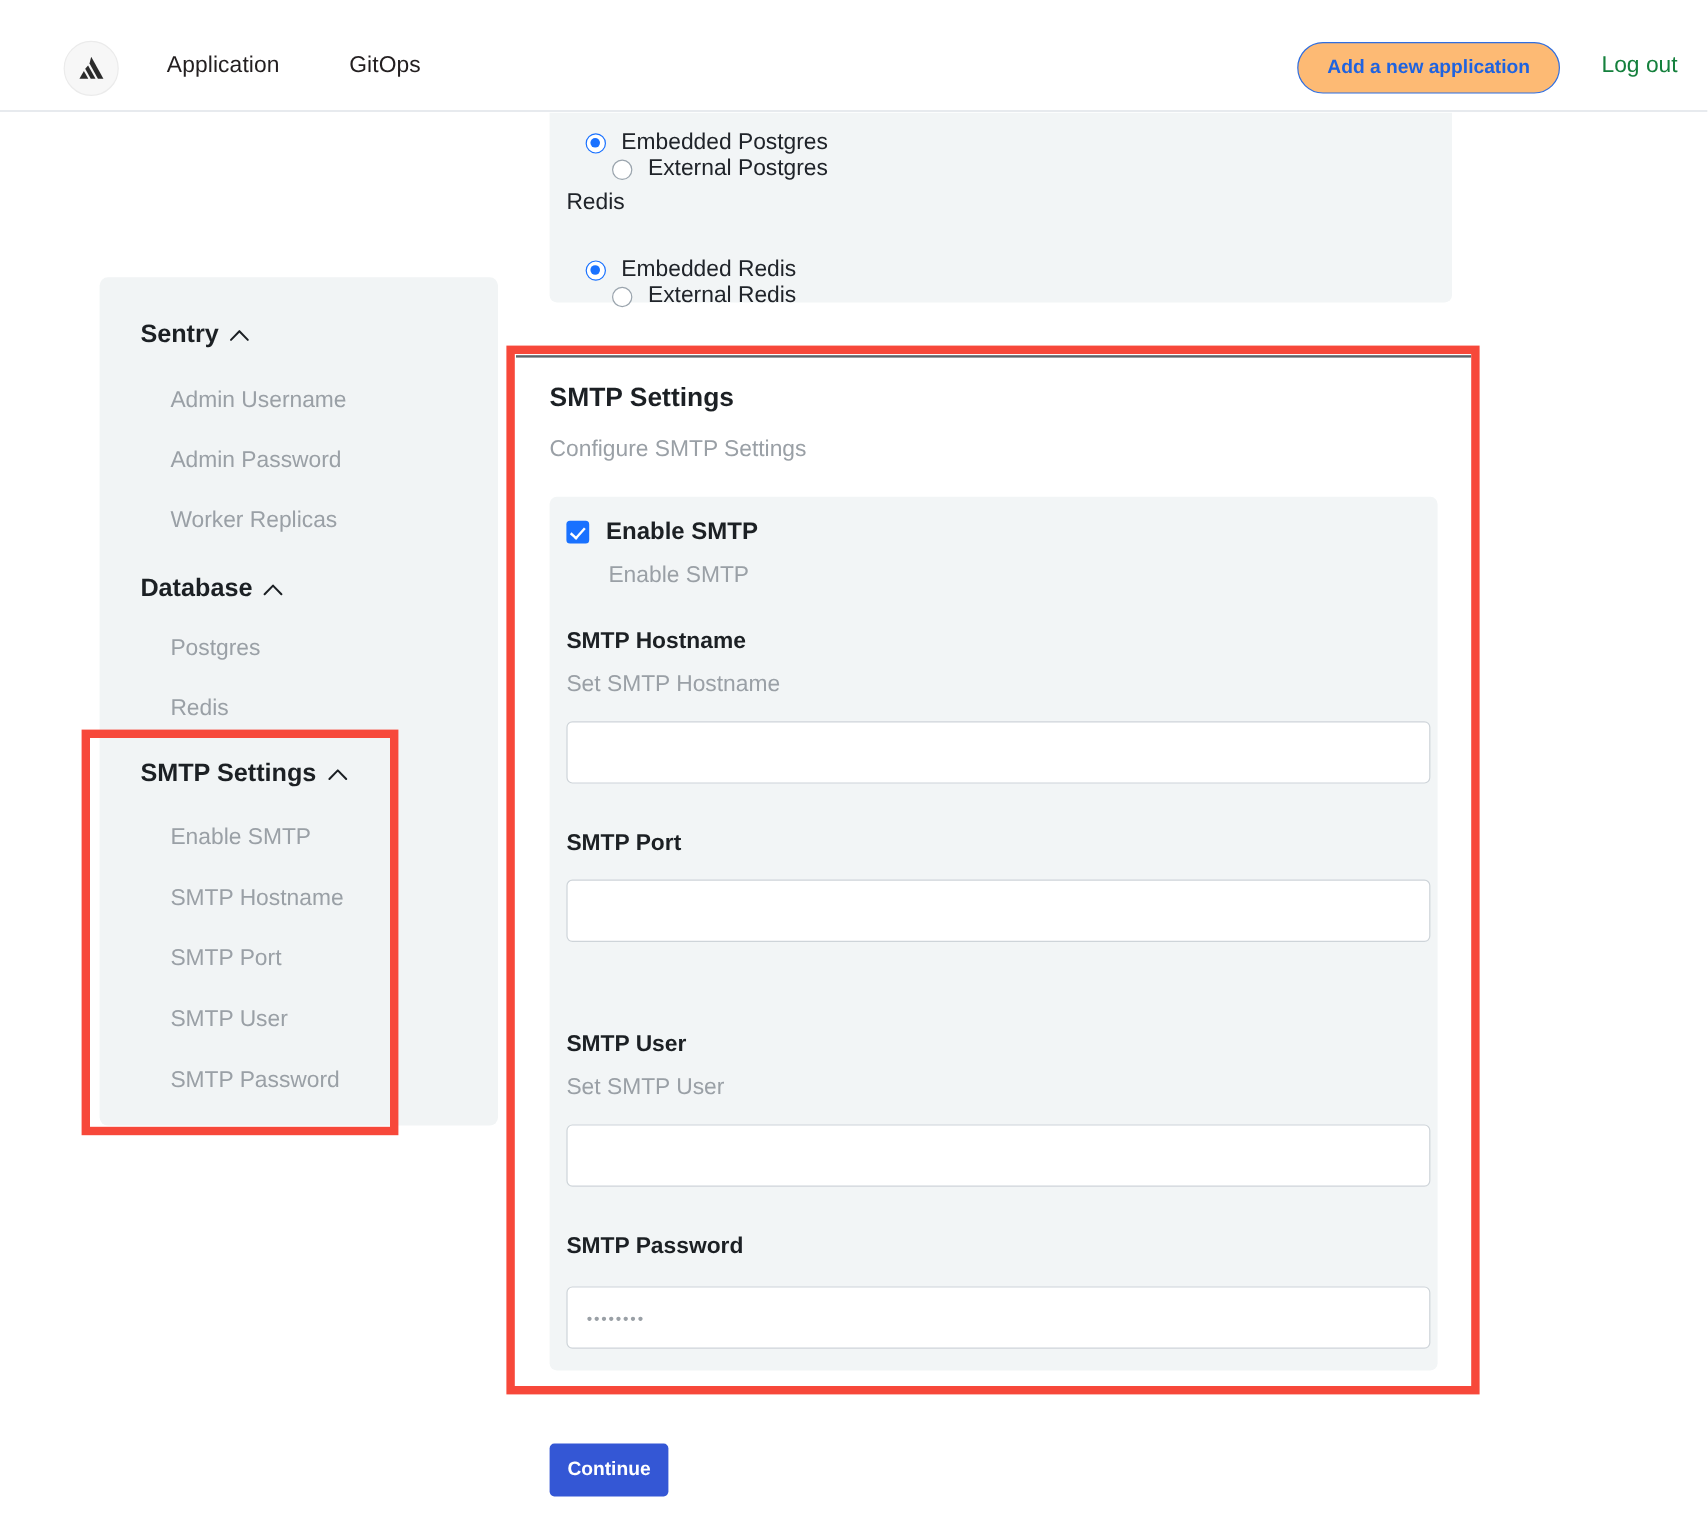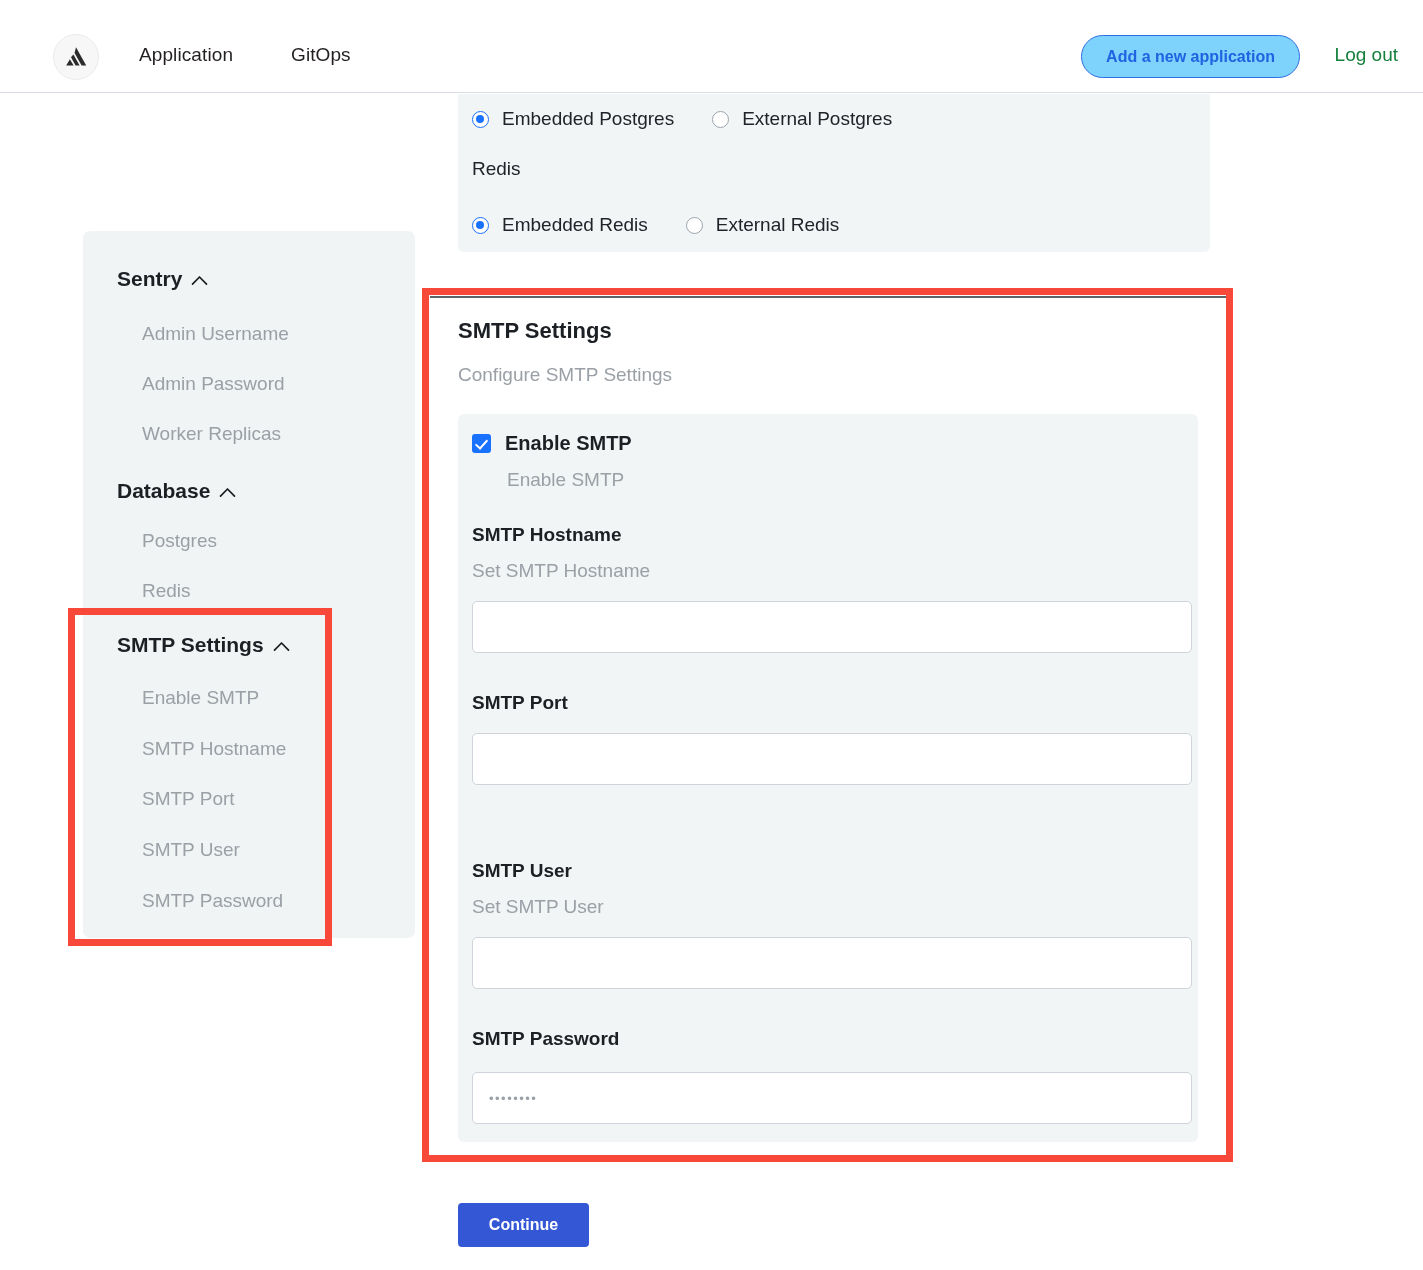--- a/index.html
+++ b/index.html
@@ -29,33 +29,33 @@
     letter-spacing: .1px; cursor: pointer; white-space: nowrap;
   }
   #nav-application { left: 139px; }
   #nav-gitops { left: 291px; }
   .add-app-btn {
     position: absolute; right: 123px; top: 15px;
     height: 43px; padding: 0 24px;
     display: flex; align-items: center; justify-content: center;
     border: 1px solid #2f6ee0; border-radius: 22px;
     color: #1f63e0; font-size: 16px; font-weight: 700;
-    background: #7dd3fc; cursor: pointer; white-space: nowrap;
+    background: #fdba74; cursor: pointer; white-space: nowrap;
   }
   .logout-link {
     position: absolute; right: 25px; top: 24px;
     font-size: 19px; color: #15803d; cursor: pointer; white-space: nowrap;
   }
 
   
   .top-card {
     position: absolute; left: 458px; top: 74px; width: 752px; height: 158px;
     background: #f2f5f6; border-radius: 0 0 6px 6px;
   }
-  .radio-row { position: absolute; display: flex; align-items: flex-end; }
+  .radio-row { position: absolute; display: flex; align-items: flex-end; flex-direction: column; }
   .radio-item { display: flex; align-items: center; cursor: pointer; }
   .radio-item + .radio-item { margin-left: 38px; }
   .radio {
     width: 17px; height: 17px; border-radius: 50%;
     border: 1.6px solid #9aa4ad; background: #fff;
     display: inline-block; position: relative; flex: none;
   }
   .radio.checked { border-color: #1971ff; }
   .radio.checked::after {
     content: ""; position: absolute; left: 3.2px; top: 3.2px;
@@ -120,21 +120,21 @@
     display: block; width: 720px; height: 52px; margin-top: 19px;
     background: #ffffff; border: 1px solid #ced4d9; border-radius: 5px;
     font-size: 17px; color: #222; padding: 0 16px;
     font-family: "Liberation Sans", sans-serif;
   }
   .field-input::placeholder { color: #9aa0a6; letter-spacing: 1.5px; font-size: 13px; }
 
   
   .continue-btn {
     position: absolute; left: 458px; top: 1183px;
-    width: 131px; height: 44px;
+    width: 99px; height: 44px;
     background: #3457d5; color: #ffffff;
     border: none; border-radius: 4px;
     font-size: 16px; font-weight: 700; cursor: pointer;
     font-family: "Liberation Sans", sans-serif;
   }
 
   
   .annot {
     position: absolute; border: 7px solid #f7483a;
     pointer-events: none; background: transparent;

